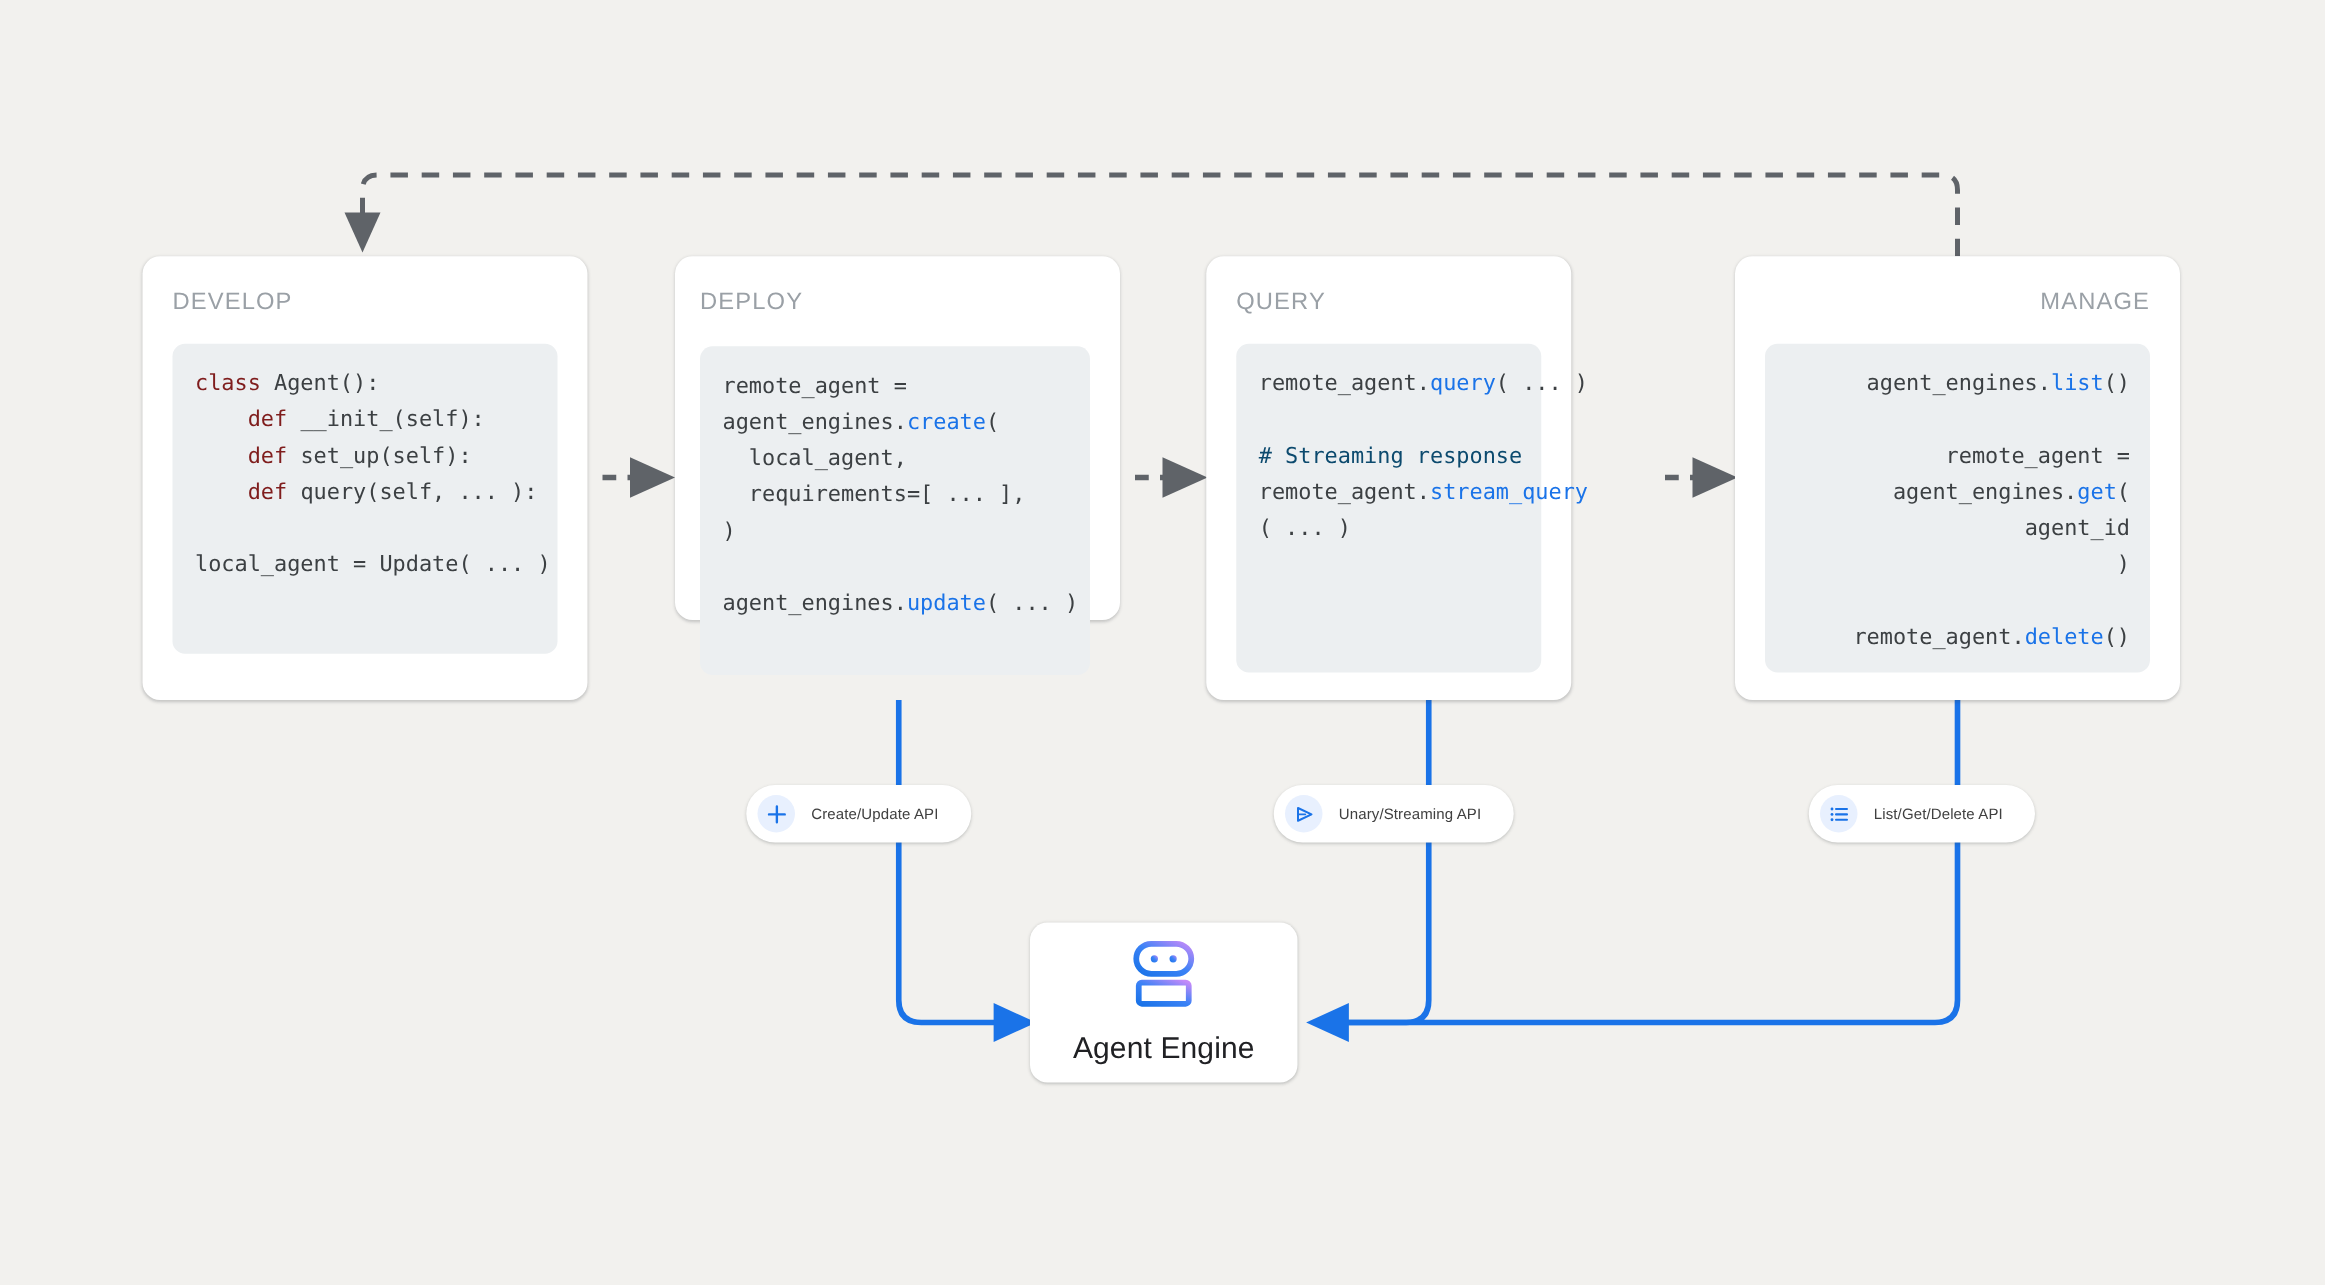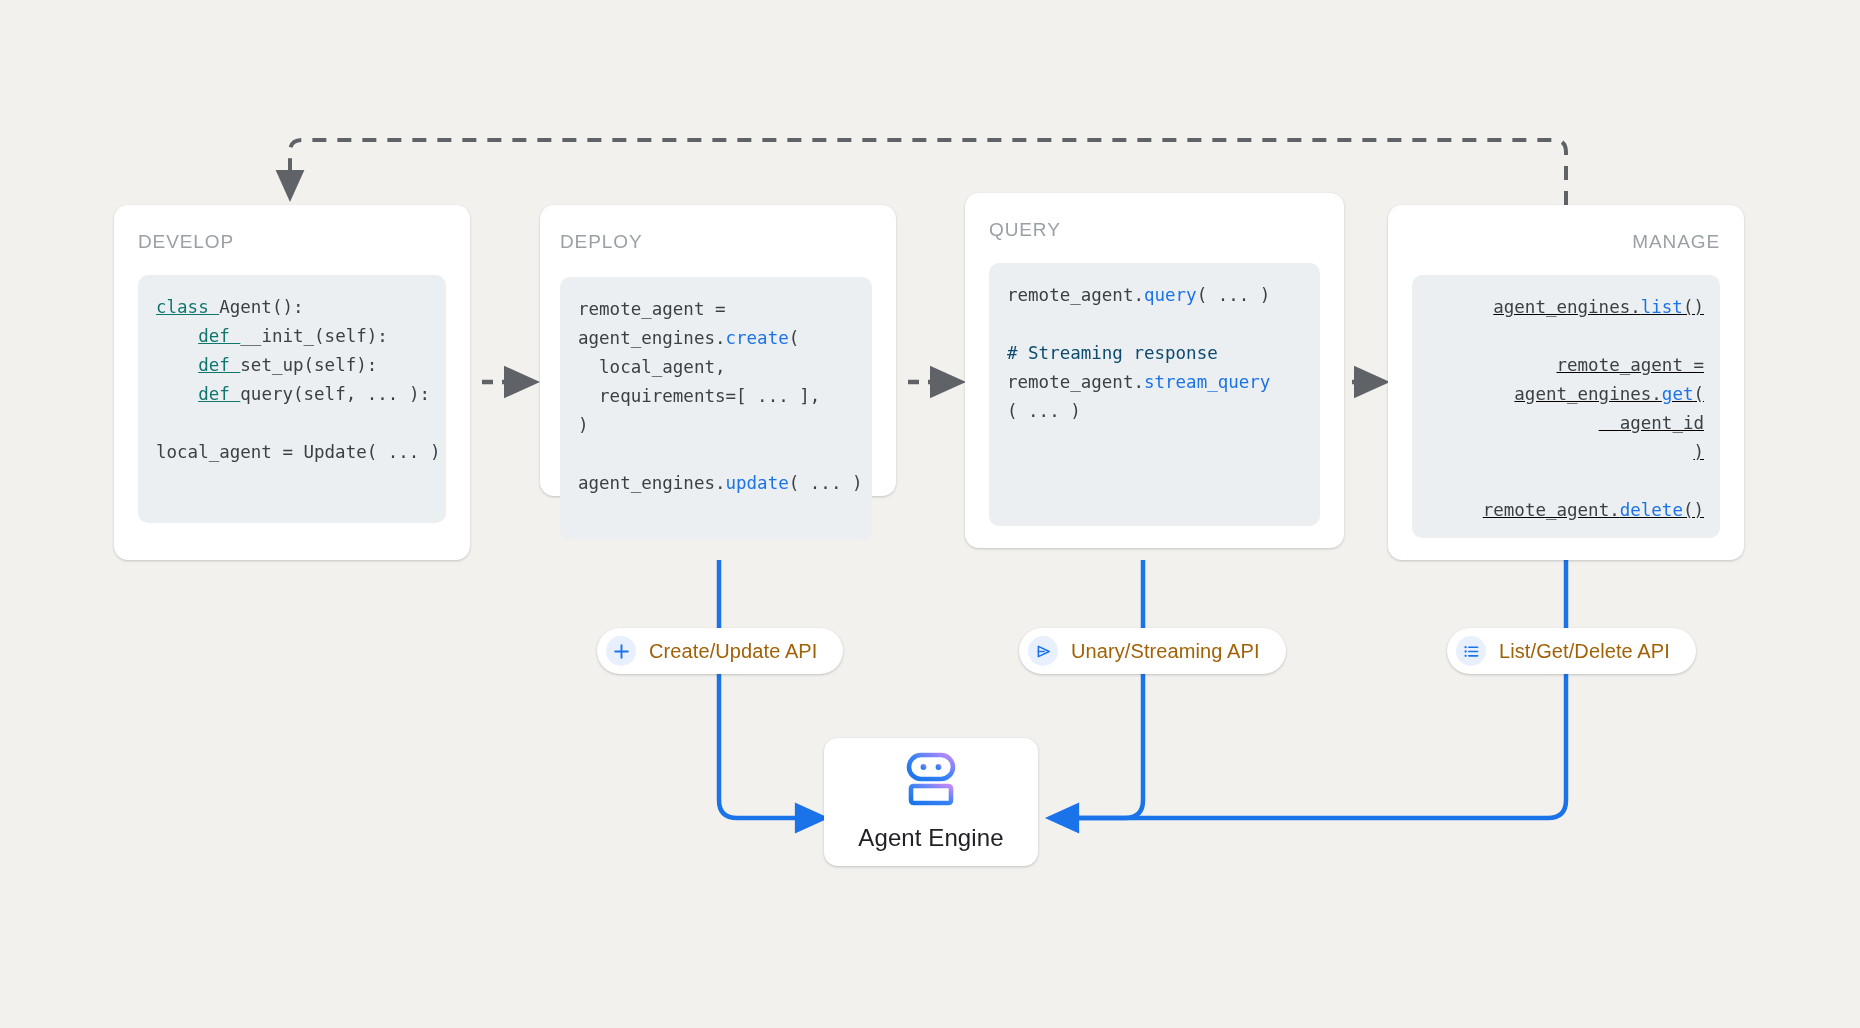--- a/index.html
+++ b/index.html
@@ -49,34 +49,34 @@
     border-radius: 10px;
     padding: 18px 16px 18px 18px;
   }
   .code {
     font-family: "DejaVu Sans Mono", "Liberation Mono", monospace;
     font-size: 17.5px;
     line-height: 29px;
     color: #3c4043;
     white-space: pre;
   }
-  .kw  { color: #0f766e; text-decoration: underline; }
+  .kw  { color: #7f1d1d; }
   .fn  { color: #1a73e8; }
   .cm  { color: #0c4a6e; }
 
   
   #card-develop { left: 114px;  top: 205px; width: 356px; height: 355px; }
   #card-deploy  { left: 540px;  top: 205px; width: 356px; height: 291px; padding-left: 20px; }
-  #card-query   { left: 965px;  top: 193px; width: 379px; height: 355px; }
+  #card-query   { left: 965px;  top: 205px; width: 292px; height: 355px; }
   #card-manage  { left: 1388px; top: 205px; width: 356px; height: 355px; text-align: right; }
 
   #card-develop .code-box { height: 248px; }
   #card-deploy  .code-box { height: 263px; margin-top: 24px; }
   #card-query   .code-box { height: 263px; }
-  #card-manage  .code-box { height: 263px; text-decoration: underline; }
+  #card-manage  .code-box { height: 263px; }
 
   
   .pill {
     position: absolute;
     display: flex;
     align-items: center;
     gap: 13px;
     height: 46px;
     padding: 0 26px 0 9px;
     background: #ffffff;
@@ -88,22 +88,22 @@
   .pill-icon {
     width: 30px; height: 30px;
     border-radius: 50%;
     background: #e8f0fe;
     display: flex;
     align-items: center;
     justify-content: center;
     flex: none;
   }
   .pill-label {
-    font-size: 20px;
-    color: #a16207;
+    font-size: 12px;
+    color: #404040;
     letter-spacing: .1px;
   }
 
   #pill-create { left: 597px;  top: 628px; }
   #pill-unary  { left: 1019px; top: 628px; }
   #pill-list   { left: 1447px; top: 628px; }
 
   
   #agent-engine {
     position: absolute;

